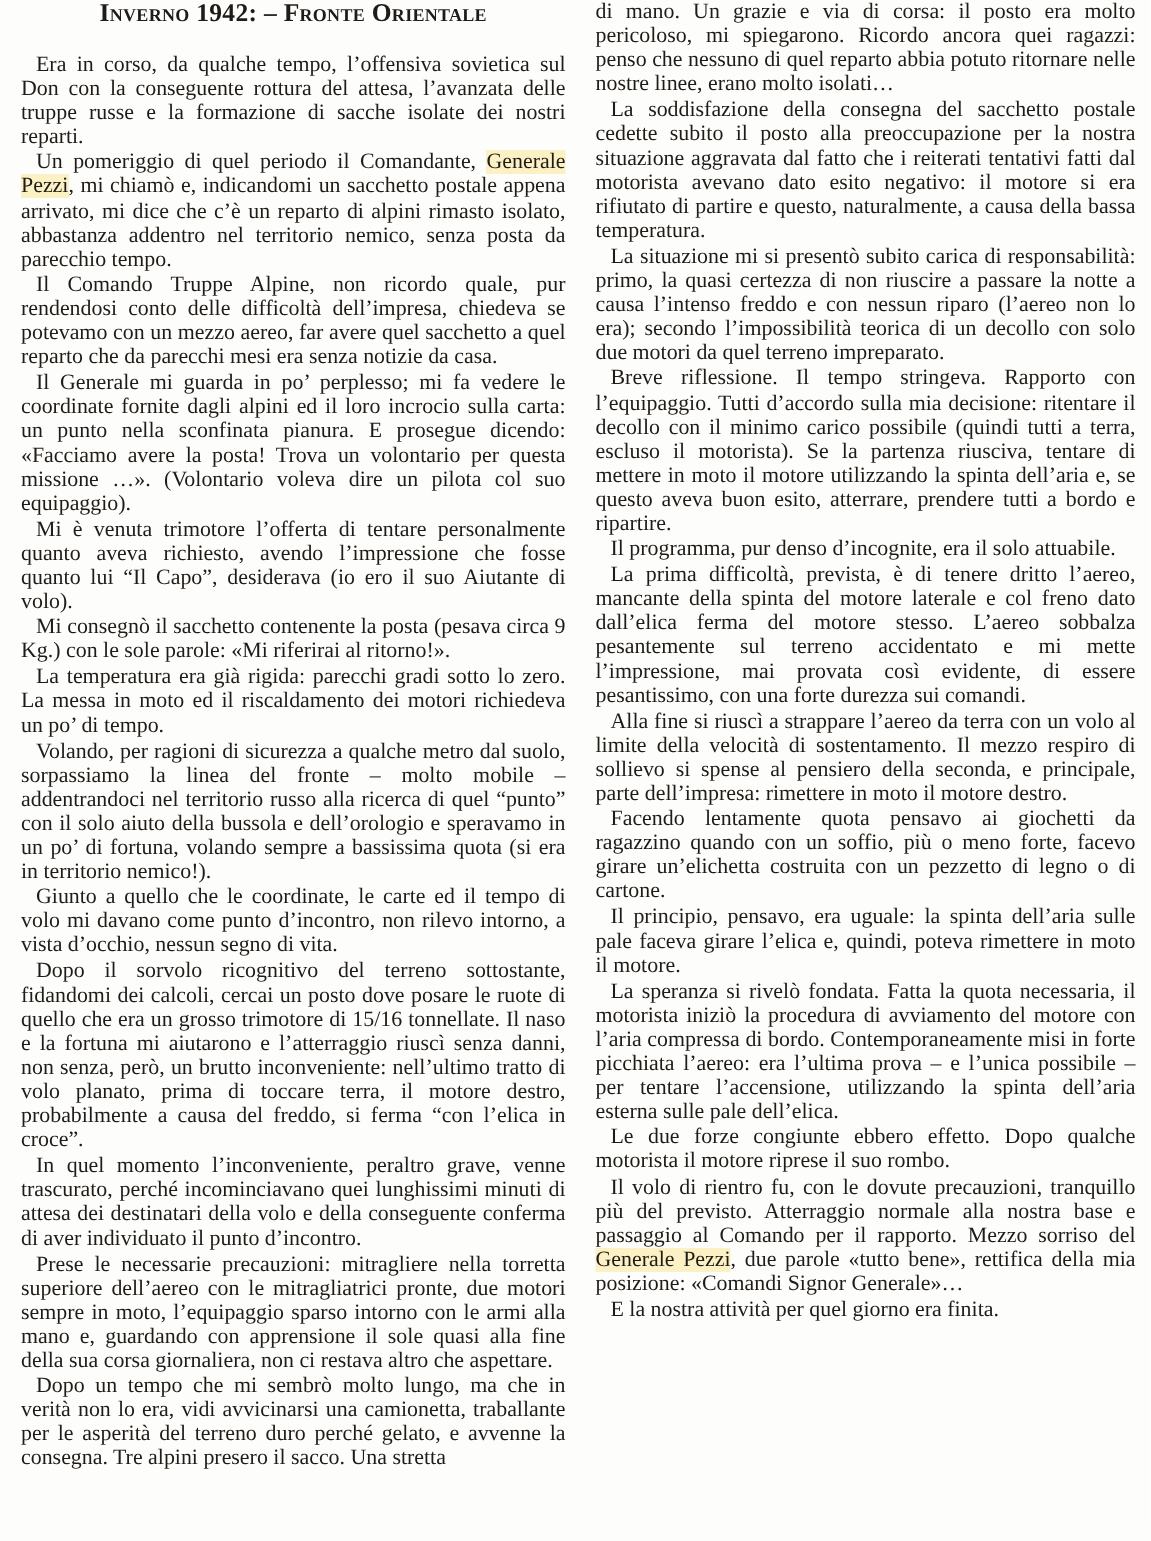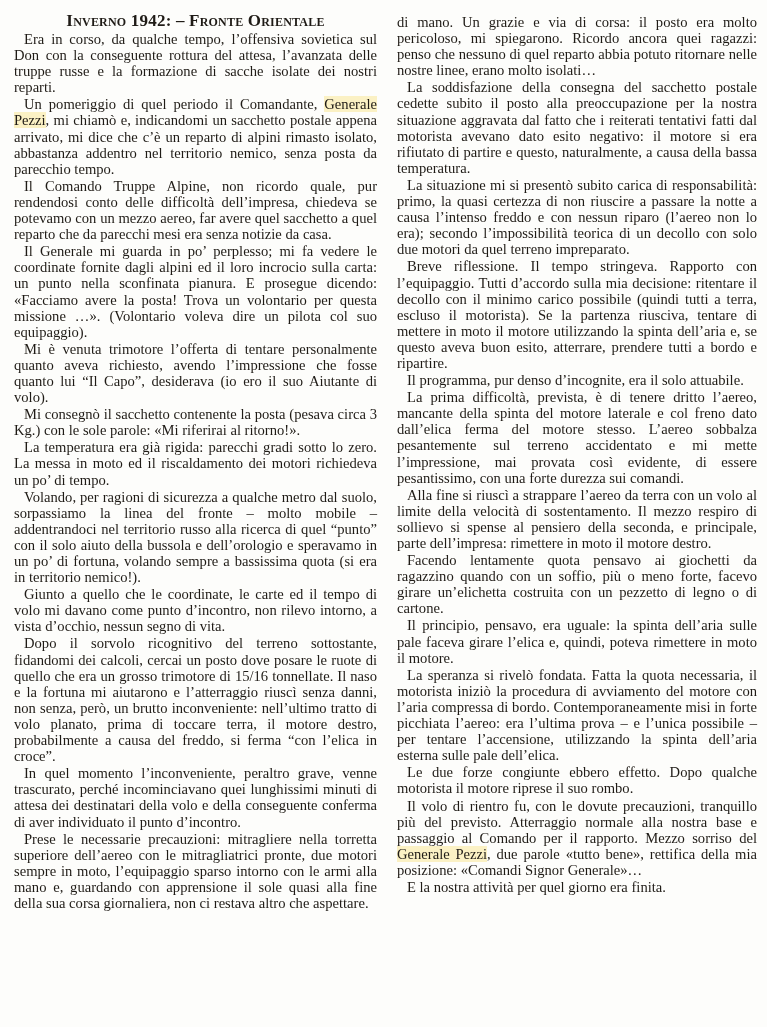--- a/index.html
+++ b/index.html
@@ -4,47 +4,48 @@
 <style>
   html, body { margin:0; padding:0; background:#ffffff; }
   body { width:767px; height:1027px; overflow:hidden; position:relative;
          font-family:"DejaVu Serif", "Liberation Serif", serif; color:#1f1b16; }
   .page { position:absolute; left:0; top:0; width:767px; height:1027px; background:#fdfdfb; }
   .col { position:absolute; top:0; }
   .col-left { left:14px; width:363px; }
   .col-right { left:397px; width:360px; }
   .title { text-align:center; font-family:"Liberation Serif", serif; font-weight:bold;
            font-variant:small-caps; font-size:17px; line-height:17px; letter-spacing:0.2px; }
-  .title-wrap { padding-top:12px; margin-bottom:2px; }
+  .title-wrap { margin-bottom:18px; }
   p { margin:0; font-family:"Liberation Serif", serif; font-size:14.6px; line-height:16.1px;
       text-align:justify; text-indent:10px; hyphens:none; }
   p + p { margin-top:1px; }
-  .col-right p:first-child { text-indent:0; margin-top:14px; }
+  .col-right p:first-child { text-indent:0; margin-top:0; }
   .hl { background:#fbf1c4; }
 </style>
 </head>
 <body>
 
 <div class="page">
   <div class="col col-left">
     <div class="title-wrap">
       <div class="title">Inverno 1942: – Fronte Orientale</div>
     </div>
     <p>Era in corso, da qualche tempo, l’offensiva sovietica sul Don con la conseguente rottura del attesa, l’avanzata delle truppe russe e la formazione di sacche isolate dei nostri reparti.</p>
     <p>Un pomeriggio di quel periodo il Comandante, <span class="hl" style="background: rgb(251, 241, 196);">Generale Pezzi</span>, mi chiamò e, indicandomi un sacchetto postale appena arrivato, mi dice che c’è un reparto di alpini rimasto isolato, abbastanza addentro nel territorio nemico, senza posta da parecchio tempo.</p>
     <p>Il Comando Truppe Alpine, non ricordo quale, pur rendendosi conto delle difficoltà dell’impresa, chiedeva se potevamo con un mezzo aereo, far avere quel sacchetto a quel reparto che da parecchi mesi era senza notizie da casa.</p>
     <p>Il Generale mi guarda in po’ perplesso; mi fa vedere le coordinate fornite dagli alpini ed il loro incrocio sulla carta: un punto nella sconfinata pianura. E prosegue dicendo: «Facciamo avere la posta! Trova un volontario per questa missione …». (Volontario voleva dire un pilota col suo equipaggio).</p>
     <p>Mi è venuta trimotore l’offerta di tentare personalmente quanto aveva richiesto, avendo l’impressione che fosse quanto lui “Il Capo”, desiderava (io ero il suo Aiutante di volo).</p>
-    <p>Mi consegnò il sacchetto contenente la posta (pesava circa 3 Kg.) con le sole parole: «Mi riferirai al ritorno!».</p>
+    <p>Mi consegnò il sacchetto contenente la posta (pesava circa 9 Kg.) con le sole parole: «Mi riferirai al ritorno!».</p>
     <p>La temperatura era già rigida: parecchi gradi sotto lo zero. La messa in moto ed il riscaldamento dei motori richiedeva un po’ di tempo.</p>
     <p>Volando, per ragioni di sicurezza a qualche metro dal suolo, sorpassiamo la linea del fronte – molto mobile – addentrandoci nel territorio russo alla ricerca di quel “punto” con il solo aiuto della bussola e dell’orologio e speravamo in un po’ di fortuna, volando sempre a bassissima quota (si era in territorio nemico!).</p>
     <p>Giunto a quello che le coordinate, le carte ed il tempo di volo mi davano come punto d’incontro, non rilevo intorno, a vista d’occhio, nessun segno di vita.</p>
     <p>Dopo il sorvolo ricognitivo del terreno sottostante, fidandomi dei calcoli, cercai un posto dove posare le ruote di quello che era un grosso trimotore di 15/16 tonnellate. Il naso e la fortuna mi aiutarono e l’atterraggio riuscì senza danni, non senza, però, un brutto inconveniente: nell’ultimo tratto di volo planato, prima di toccare terra, il motore destro, probabilmente a causa del freddo, si ferma “con l’elica in croce”.</p>
     <p>In quel momento l’inconveniente, peraltro grave, venne trascurato, perché incominciavano quei lunghissimi minuti di attesa dei destinatari della volo e della conseguente conferma di aver individuato il punto d’incontro.</p>
     <p>Prese le necessarie precauzioni: mitragliere nella torretta superiore dell’aereo con le mitragliatrici pronte, due motori sempre in moto, l’equipaggio sparso intorno con le armi alla mano e, guardando con apprensione il sole quasi alla fine della sua corsa giornaliera, non ci restava altro che aspettare.</p>
+    <p>Dopo un tempo che mi sembrò molto lungo, ma che in verità non lo era, vidi avvicinarsi una camionetta, traballante per le asperità del terreno duro perché gelato, e avvenne la consegna. Tre alpini presero il sacco. Una stretta</p>
   </div>
 
   <div class="col col-right">
     <p>di mano. Un grazie e via di corsa: il posto era molto pericoloso, mi spiegarono. Ricordo ancora quei ragazzi: penso che nessuno di quel reparto abbia potuto ritornare nelle nostre linee, erano molto isolati…</p>
     <p>La soddisfazione della consegna del sacchetto postale cedette subito il posto alla preoccupazione per la nostra situazione aggravata dal fatto che i reiterati tentativi fatti dal motorista avevano dato esito negativo: il motore si era rifiutato di partire e questo, naturalmente, a causa della bassa temperatura.</p>
     <p>La situazione mi si presentò subito carica di responsabilità: primo, la quasi certezza di non riuscire a passare la notte a causa l’intenso freddo e con nessun riparo (l’aereo non lo era); secondo l’impossibilità teorica di un decollo con solo due motori da quel terreno impreparato.</p>
     <p>Breve riflessione. Il tempo stringeva. Rapporto con l’equipaggio. Tutti d’accordo sulla mia decisione: ritentare il decollo con il minimo carico possibile (quindi tutti a terra, escluso il motorista). Se la partenza riusciva, tentare di mettere in moto il motore utilizzando la spinta dell’aria e, se questo aveva buon esito, atterrare, prendere tutti a bordo e ripartire.</p>
     <p>Il programma, pur denso d’incognite, era il solo attuabile.</p>
     <p>La prima difficoltà, prevista, è di tenere dritto l’aereo, mancante della spinta del motore laterale e col freno dato dall’elica ferma del motore stesso. L’aereo sobbalza pesantemente sul terreno accidentato e mi mette l’impressione, mai provata così evidente, di essere pesantissimo, con una forte durezza sui comandi.</p>
     <p>Alla fine si riuscì a strappare l’aereo da terra con un volo al limite della velocità di sostentamento. Il mezzo respiro di sollievo si spense al pensiero della seconda, e principale, parte dell’impresa: rimettere in moto il motore destro.</p>

